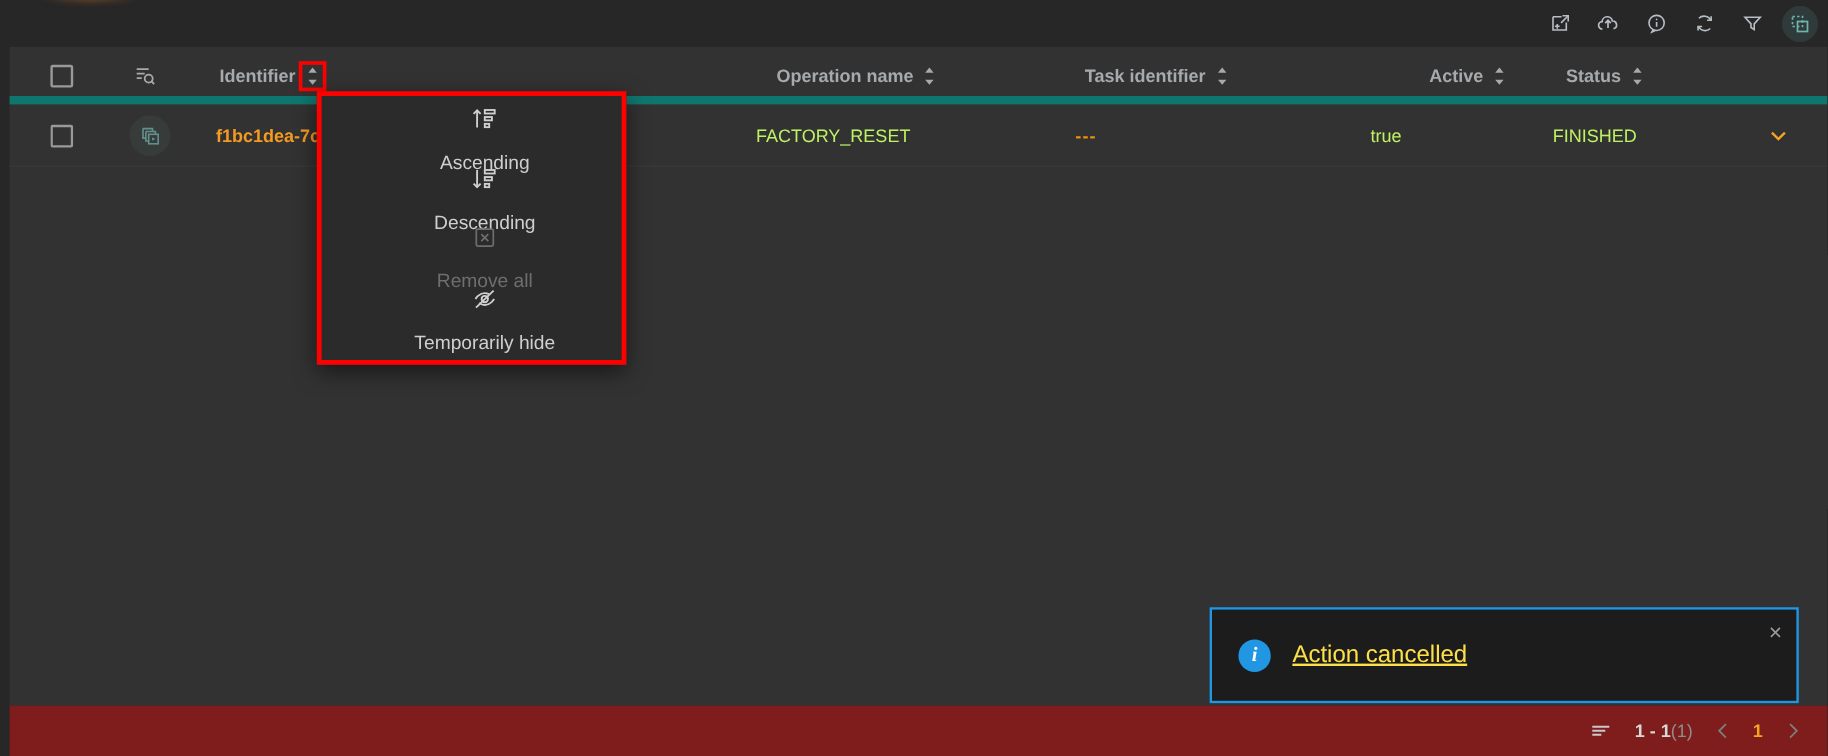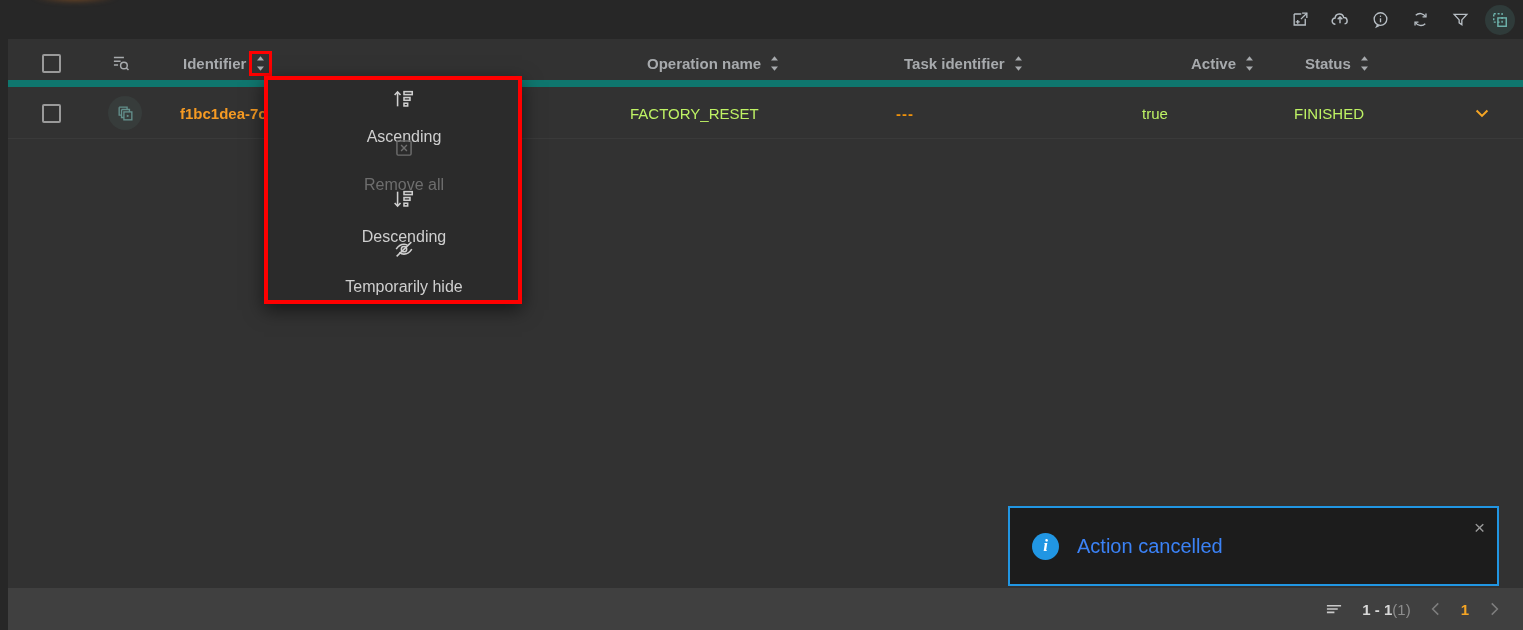--- a/index.html
+++ b/index.html
@@ -101,30 +101,30 @@
     background: #1c1c1c; border: 2px solid #2196e3;
     display: flex; align-items: center; padding-left: 22px;
   }
   .toast-ic {
     width: 27px; height: 27px; border-radius: 50%; background: #2196e3;
     color: #ffffff; font-size: 17px; font-weight: bold; font-style: italic;
     font-family: "Liberation Serif", serif;
     display: flex; align-items: center; justify-content: center;
     margin-right: 18px; flex: 0 0 auto;
   }
-  .toast-msg { color: #3b82f6; font-size: 20px; }
+  .toast-msg { color: #fde047; font-size: 20px; text-decoration: underline; }
   .toast-close {
     position: absolute; right: 12px; top: 10px;
     color: #9a9a9a; font-size: 19px; line-height: 1;
   }
 
   
   .footer {
     position: absolute; left: 8px; top: 588px; width: 1515px; height: 42px;
-    background: #404040;
+    background: #7f1d1d;
     display: flex; align-items: center; justify-content: flex-end;
     padding-right: 20px; gap: 16px;
   }
   .pg-count { color: #d8d8d8; font-size: 15px; font-weight: bold; }
   .pg-count .total { color: #8d8d8d; font-weight: normal; }
   .pg-chev { color: #7e7e7e; display: flex; align-items: center; }
   .pg-num { color: #f5a524; font-size: 15px; font-weight: bold; }
   .rows-ic { color: #c9c9c9; display: flex; align-items: center; margin-right: 2px; }
 </style>
 </head>
@@ -301,43 +301,43 @@
           <path d="M5 20V4.5"></path>
             <path d="M1.8 7.6L5 4.3l3.2 3.3"></path>
           <rect x="12" y="4" width="9" height="3.2"></rect>
             <rect x="12" y="10.4" width="6.5" height="3"></rect>
             <rect x="12" y="16.6" width="4" height="3"></rect>
         </svg>
       </span>
       <span>Ascending</span>
     </div>
 
-    <div class="mitem disabled">
-      <span class="mic">
-        <svg width="20" height="20" viewBox="0 0 24 24" fill="none" stroke="currentColor" stroke-width="1.7">
-          <rect x="3.5" y="3.5" width="17" height="17" rx="1.5"></rect>
-          <path d="M8.5 8.5l7 7M15.5 8.5l-7 7"></path>
-        </svg>
-      </span>
-      <span>Remove all</span>
-    </div>
-
     <div class="mitem">
       <span class="mic">
         <svg width="22" height="22" viewBox="0 0 24 24" fill="none" stroke="currentColor" stroke-width="1.7">
           <path d="M5 4v15.5"></path>
             <path d="M1.8 16.4L5 19.7l3.2-3.3"></path>
           <rect x="12" y="4" width="9" height="3.2"></rect>
             <rect x="12" y="10.4" width="6.5" height="3"></rect>
             <rect x="12" y="16.6" width="4" height="3"></rect>
         </svg>
       </span>
       <span>Descending</span>
     </div>
 
+    <div class="mitem disabled">
+      <span class="mic">
+        <svg width="20" height="20" viewBox="0 0 24 24" fill="none" stroke="currentColor" stroke-width="1.7">
+          <rect x="3.5" y="3.5" width="17" height="17" rx="1.5"></rect>
+          <path d="M8.5 8.5l7 7M15.5 8.5l-7 7"></path>
+        </svg>
+      </span>
+      <span>Remove all</span>
+    </div>
+
     <div class="mitem">
       <span class="mic">
         <svg width="22" height="22" viewBox="0 0 24 24" fill="none" stroke="currentColor" stroke-width="1.7">
           <path d="M3.5 12.2s3.4-5.4 8.5-5.4c1.4 0 2.6.4 3.7 1"></path>
           <path d="M20.5 12.2s-3.4 5.4-8.5 5.4c-2 0-3.7-.8-5.1-1.9"></path>
           <circle cx="12" cy="12.2" r="2.9"></circle>
           <path d="M4 20L20 4.5"></path>
         </svg>
       </span>
       <span>Temporarily hide</span>

